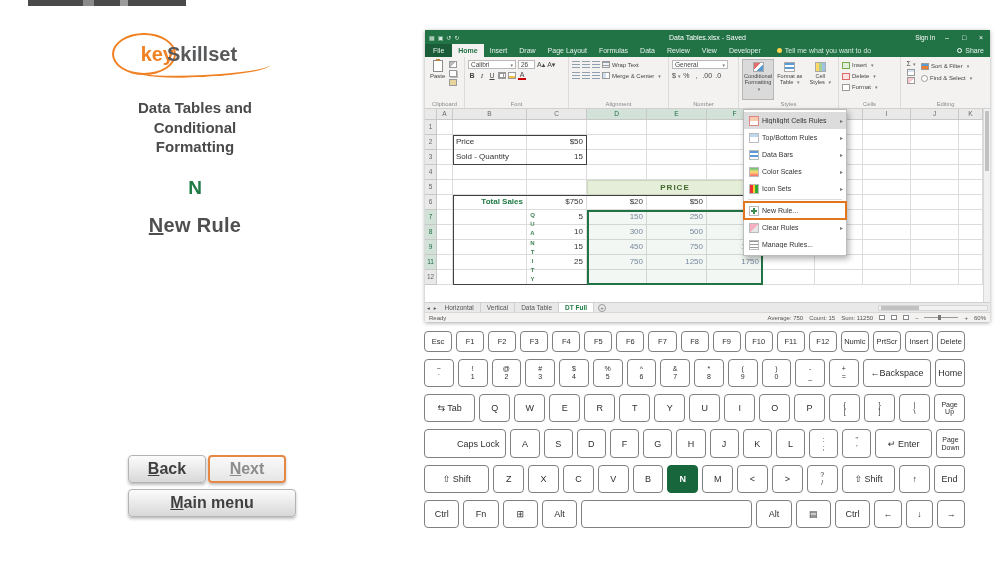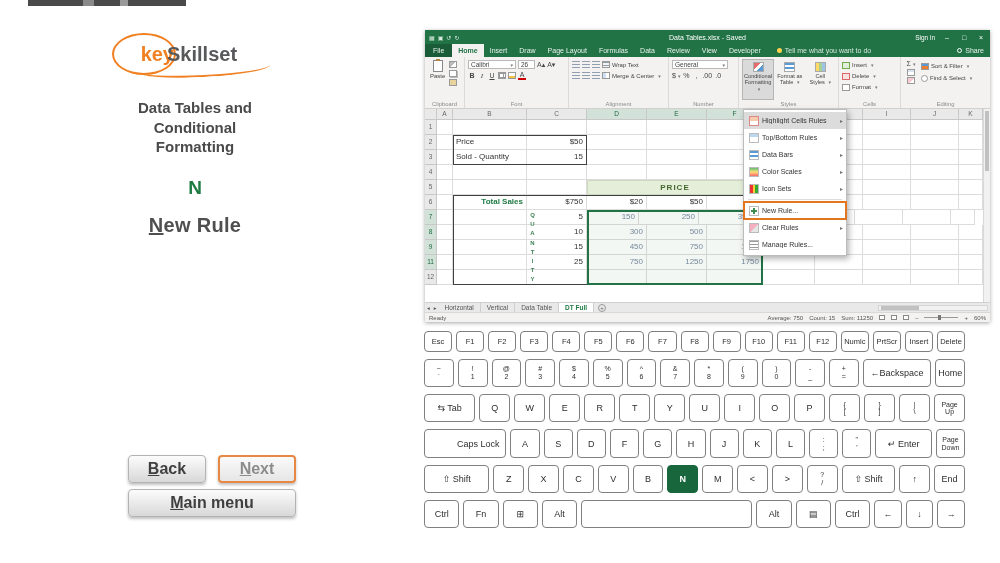--- a/index.html
+++ b/index.html
@@ -24,21 +24,21 @@
   .lesson-title { position:absolute; left:90px; top:98px; width:210px; text-align:center;
     font-size:15px; font-weight:bold; color:#4a4a4a; white-space:pre-line; line-height:1.3; }
   .shortcut-letter { position:absolute; left:90px; top:177px; width:210px; text-align:center;
     font-size:19px; font-weight:bold; color:#1f7a44; }
   .shortcut-name { position:absolute; left:90px; top:214px; width:210px; text-align:center;
     font-size:20px; font-weight:bold; color:#4f4f4f; letter-spacing:.3px; }
   .nav-btn { position:absolute; border:1px solid #b3b3b3; border-radius:4px;
     background:linear-gradient(#fcfcfc,#d8d8d8); font-family:inherit; font-size:16px; font-weight:bold;
     color:#3f3f3f; box-shadow:0 2px 3px rgba(0,0,0,.25); cursor:pointer; }
   .nav-btn.back { left:128px; top:455px; width:78px; height:28px; }
-  .nav-btn.next { left:218px; top:455px; width:78px; height:28px; border:2px solid #e68743;
+  .nav-btn.next { left:208px; top:455px; width:78px; height:28px; border:2px solid #e68743;
     color:#8c8c8c; background:linear-gradient(#fafafa,#e6e6e6); }
   .nav-btn.mainmenu { left:128px; top:489px; width:168px; height:28px; }
 
   
   .xl { position:absolute; left:425px; top:30px; width:565px; height:292px; background:#f3f2f1;
     box-shadow:0 1px 4px rgba(0,0,0,.35); font-family:"Liberation Sans",sans-serif; }
   .xl-title { height:14px; background:#217346; display:flex; align-items:center; padding:0 4px; position:relative; }
   .qat { display:flex; gap:3px; font-size:6px; color:#d9ead f; color:#d9eade; z-index:2; }
   .xl-title-text { position:absolute; left:0; right:0; text-align:center; font-size:7px; color:#fff; }
   .xl-win { margin-left:auto; display:flex; align-items:center; gap:7px; z-index:2; color:#fff; }
@@ -502,21 +502,21 @@
             <div class="gc cell" style="width: 48px;"></div>
             <div class="gc cell" style="width: 48px;"></div>
             <div class="gc cell" style="width: 48px;"></div>
             <div class="gc cell" style="width: 24px;"></div>
           </div>
           <div class="grow">
             <div class="gc rhead selhdr">7</div>
             <div class="gc cell" style="width: 16px;"></div>
             <div class="gc cell" style="width: 74px;"></div>
             <div class="gc cell cr" style="width: 60px;">5</div>
-            <div class="gc cell cv" style="width: 52px;">150</div>
+            <div class="gc cell cv" style="width: 60px;">150</div>
             <div class="gc cell cv" style="width: 60px;">250</div>
             <div class="gc cell cv" style="width: 56px;">350</div>
             <div class="gc cell" style="width: 52px;"></div>
             <div class="gc cell" style="width: 48px;"></div>
             <div class="gc cell" style="width: 48px;"></div>
             <div class="gc cell" style="width: 48px;"></div>
             <div class="gc cell" style="width: 24px;"></div>
           </div>
           <div class="grow">
             <div class="gc rhead selhdr">8</div>

